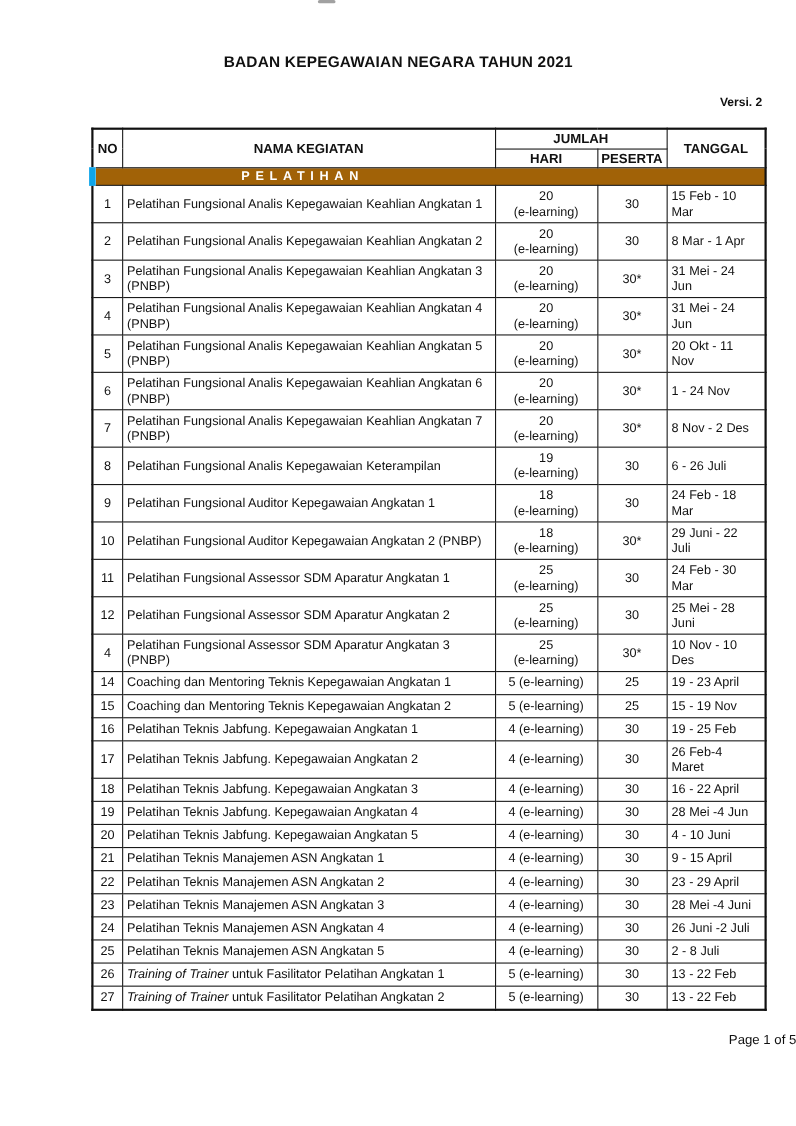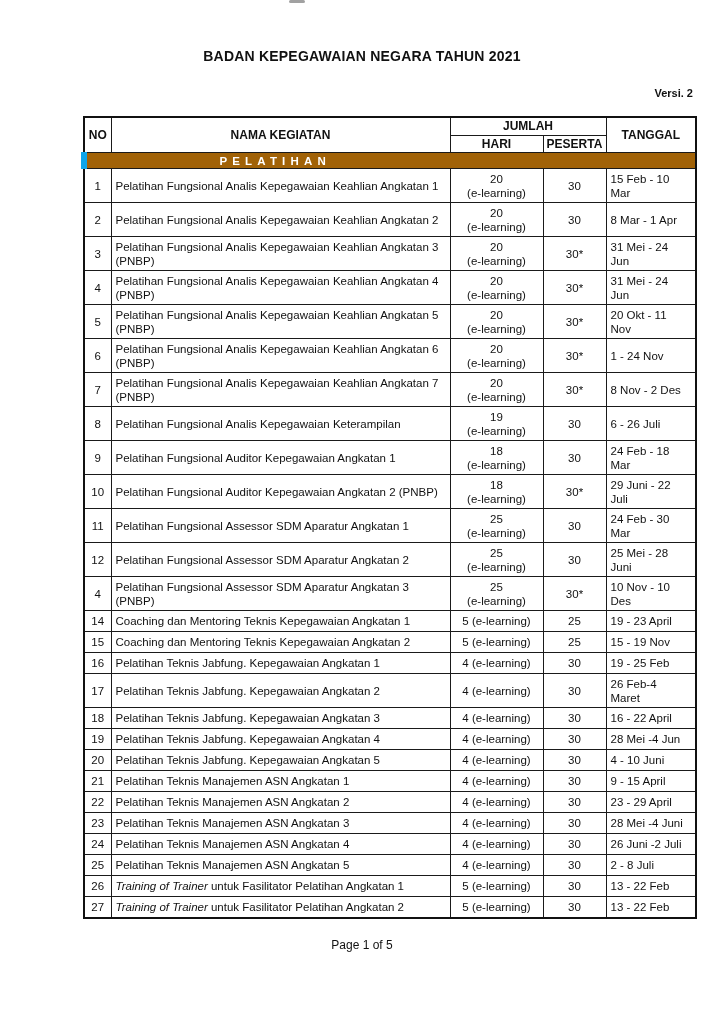--- a/index.html
+++ b/index.html
@@ -99,21 +99,21 @@
     font-size: 11.5px;
     letter-spacing: 0.45em;
     padding-left: 0.45em;
   }
   td.c-nama i { font-style: italic; }
   .page-number {
     position: absolute;
     top: 938px;
     left: 0;
     width: 724px;
-    text-align: center;
+    text-align: right;
     font-size: 12px;
   }
 </style>
 </head>
 <body>
 
 <div class="page">
 
   <div class="scan-artifact"></div>
 

